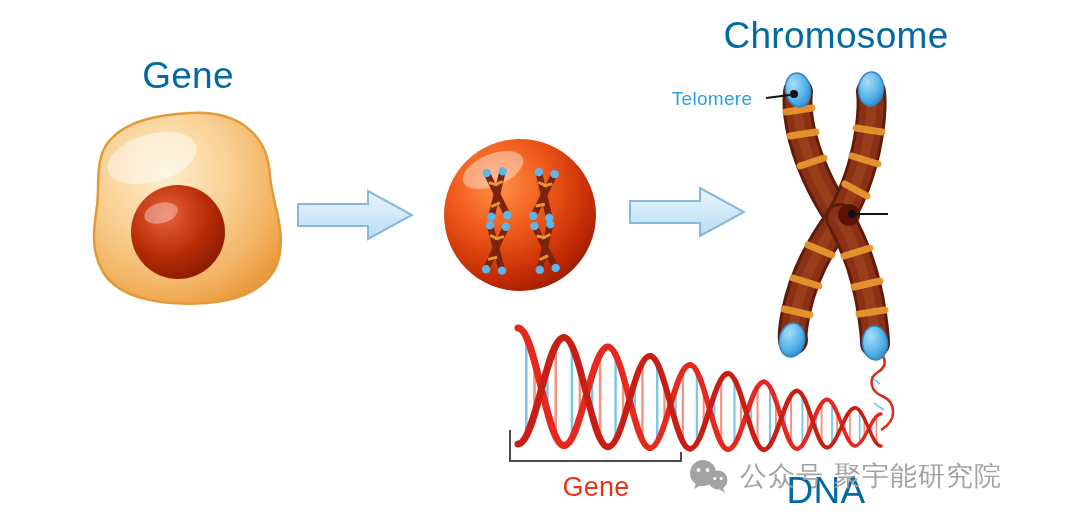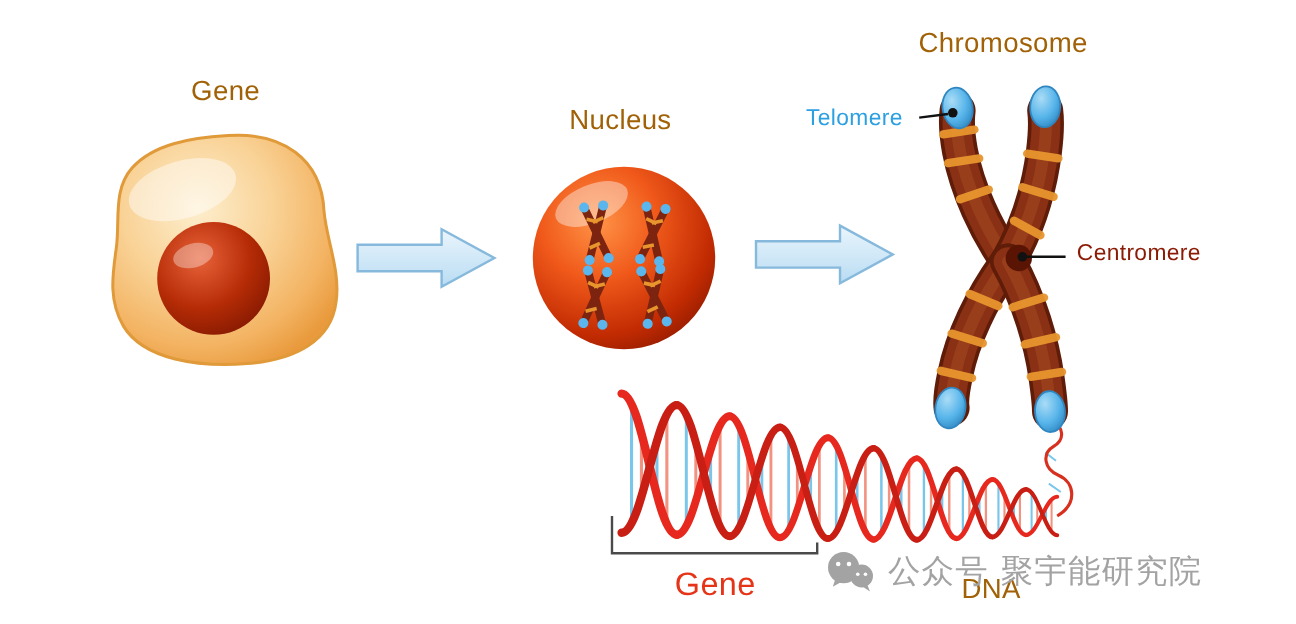--- a/index.html
+++ b/index.html
@@ -8,22 +8,22 @@
     width:1080px;height:520px;
     background:#ffffff;
     overflow:hidden;
     font-family:"Liberation Sans","DejaVu Sans",sans-serif;
   }
   #art{position:absolute;left:0;top:0;}
   .lbl{
     position:absolute;
     transform:translate(-50%,-50%);
     white-space:nowrap;
-    color:#a16207;
-    font-size:23px;
+    color:#0369a1;
+    font-size:37px;
     letter-spacing:.3px;
   }
   .lbl.small{font-size:19px;}
   .lbl.telomere{color:#2da0e2;}
   .lbl.centromere{color:#8c1b06;}
   .lbl.gene{color:#e53417;font-size:27px;text-align:right;}
   .watermark{
     position:absolute;
     left:688px;top:458px;
     display:flex;align-items:flex-start;gap:10px;
@@ -230,24 +230,22 @@
       <line x1="766" y1="98" x2="790" y2="95" stroke="#111111" stroke-width="2"></line>
       <circle cx="794" cy="94" r="4" fill="#111111"></circle>
     </g>
     <g>
       <circle cx="852" cy="214" r="4" fill="#111111"></circle>
       <line x1="855" y1="214" x2="888" y2="214" stroke="#111111" stroke-width="2"></line>
     </g>
   </svg>
 
   <div class="lbl" style="left:188px;top:76px;">Gene</div>
-  <div class="lbl" style="left:517px;top:100px;">Nucleus</div>
   <div class="lbl" style="left:836px;top:36px;">Chromosome</div>
   <div class="lbl small telomere" style="left:712px;top:99px;">Telomere</div>
-  <div class="lbl small centromere" style="left:949px;top:212px;">Centromere</div>
   <div class="lbl gene" style="left:596px;top:487px;">Gene</div>
   <div class="lbl" style="left:826px;top:491px;">DNA</div>
 
   <div class="watermark">
     <svg width="42" height="36" viewBox="0 0 42 36">
       <circle cx="15" cy="15" r="13" fill="#a3a3a3"></circle>
       <path d="M 8 25 L 6 31 L 13 27 Z" fill="#a3a3a3"></path>
       <circle cx="10.5" cy="12" r="1.9" fill="#ffffff"></circle>
       <circle cx="19.5" cy="12" r="1.9" fill="#ffffff"></circle>
       <circle cx="30" cy="22" r="9.5" fill="#a3a3a3"></circle>

